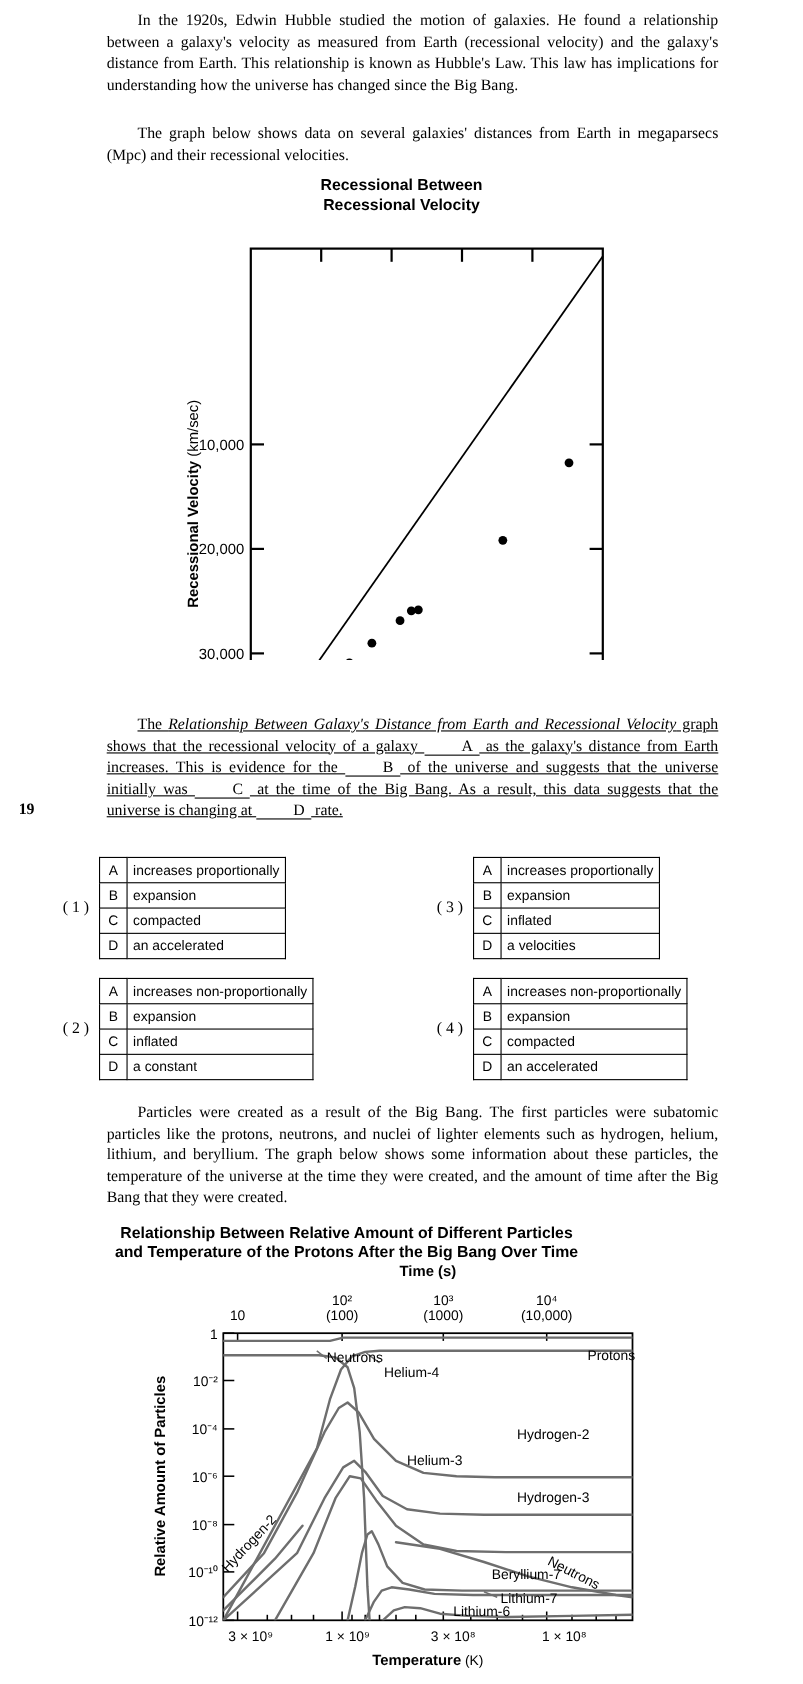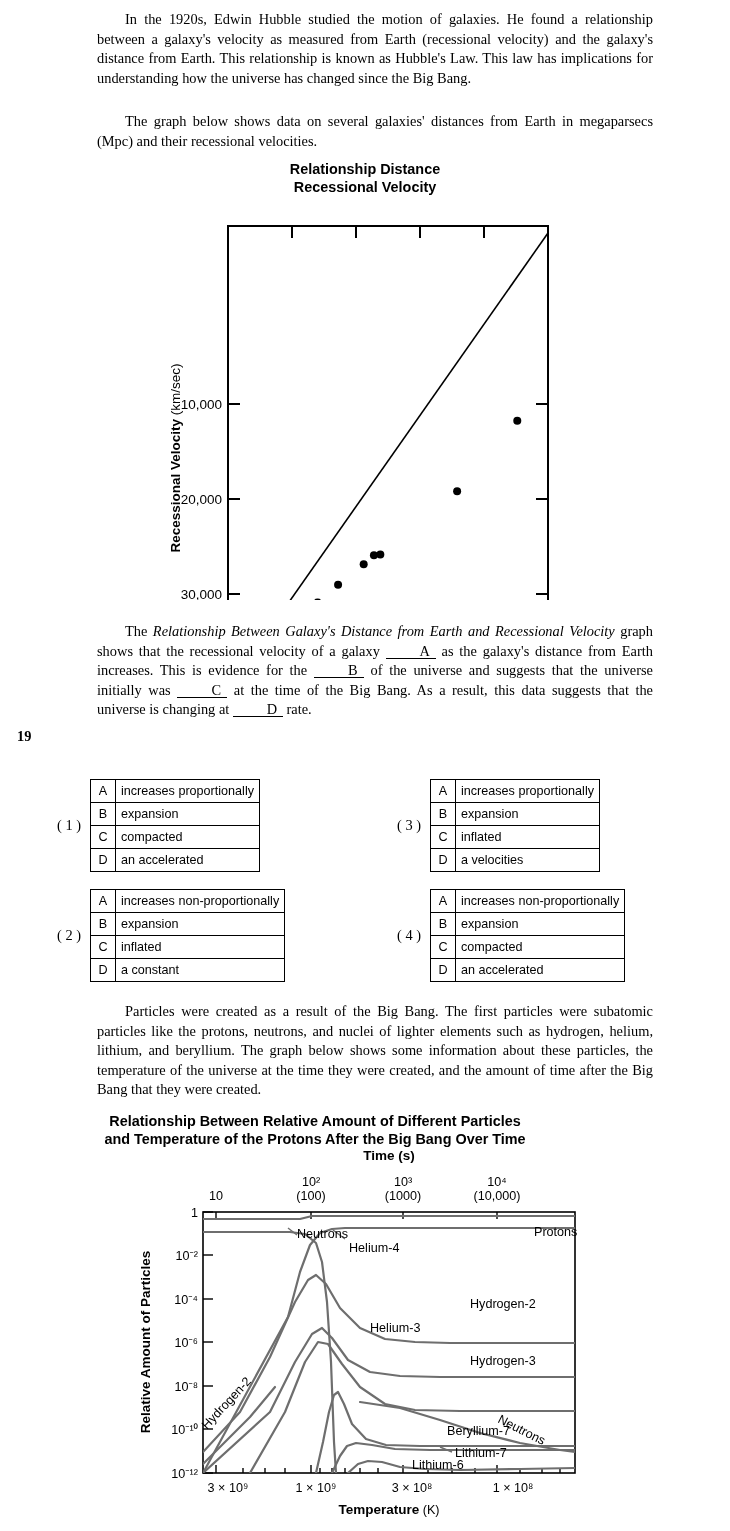--- a/index.html
+++ b/index.html
@@ -11,21 +11,21 @@
   .page{position:relative;width:730px;height:1531px;}
 
   
   .prose{
     font-family:"Liberation Serif", serif;
     font-size:14.4px;line-height:19.6px;text-align:justify;
     text-justify:inter-word;
   }
   .p1{position:absolute;left:97px;top:10px;width:556px;}
   .p2{position:absolute;left:97px;top:112px;width:556px;}
-  .p3{position:absolute;left:97px;top:622px;width:556px;}
+  .p3{position:absolute;left:97px;top:650px;width:556px;text-decoration:underline;}
   .p4{position:absolute;left:97px;top:1002px;width:556px;}
   .indent{text-indent:28px;}
   .it{font-style:italic;}
 
   .blank{display:inline-block;border-bottom:1px solid #000;
          min-width:46px;text-align:center;line-height:13px;
          vertical-align:baseline;padding:0 2px;}
 
   
   .qnum{position:absolute;left:17px;top:728px;font-size:14.4px;font-weight:bold;text-align:center;}
@@ -68,21 +68,21 @@
 </head>
 <body>
 
 <div class="page">
 
   <div class="prose p1 indent">In the 1920s, Edwin Hubble studied the motion of galaxies. He found a relationship between a galaxy's velocity as measured from Earth (recessional velocity) and the galaxy's distance from Earth. This relationship is known as Hubble's Law. This law has implications for understanding how the universe has changed since the Big Bang.</div>
   <div class="prose p2 indent">The graph below shows data on several galaxies' distances from Earth in megaparsecs (Mpc) and their recessional velocities.</div>
 
   <div class="chart" id="chart1">
     <div class="ctitle">
-      <div>Relationship Distance</div>
+      <div>Recessional Between</div>
       <div>Recessional Velocity</div>
     </div>
     <svg width="730" height="440">
 
       <rect x="228" y="66" width="320" height="463" fill="#ffffff" stroke="#000" stroke-width="2"></rect>
 
       <g stroke="#000" stroke-width="2">
         <line x1="228" y1="244" x2="240" y2="244"></line>
         <line x1="228" y1="339" x2="240" y2="339"></line>
         <line x1="228" y1="434" x2="240" y2="434"></line>

